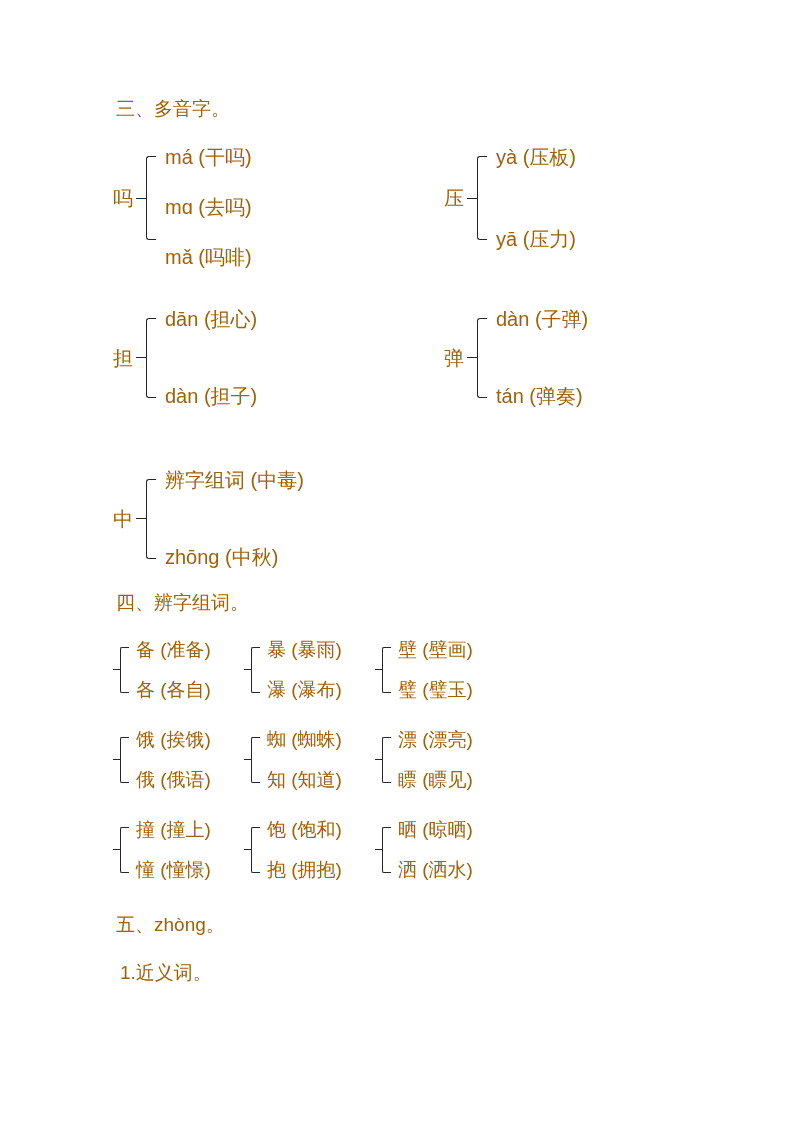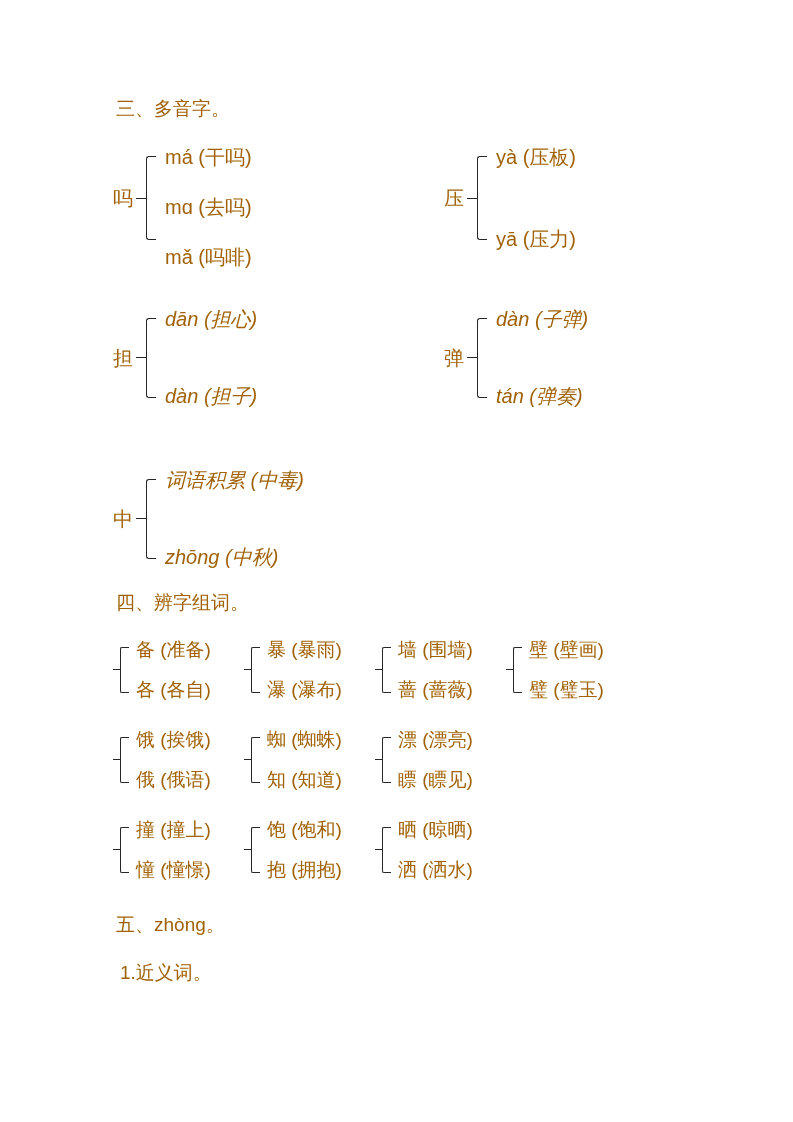--- a/index.html
+++ b/index.html
@@ -33,21 +33,21 @@
     border-radius: 3px 0 0 3px;
   }
   .pg-entries {
     display: flex; flex-direction: column;
     justify-content: space-between;
     margin-left: 9px;
     gap: 24px;
   }
   .pg-entry { font-size: 20px; line-height: 26px; white-space: nowrap; }
   .h108 { height: 108px; }
-  .h103 { height: 103px; font-style: italic; }
+  .h103 { height: 103px; }
   .bh82 { height: 82px; }
   .bh78 { height: 78px; }
 
   .mt-rowA { margin-top: 22px; }
   .mt-rowB { margin-top: 54px; }
   .mt-rowC { margin-top: 58px; }
   .mt-sec4 { margin-top: 20px; }
   .mt-sec5 { margin-top: 22px; }
 
   
@@ -124,21 +124,21 @@
         </div>
       </div>
     </div>
 
     <div class="pgrow mt-rowC">
       <div class="pg">
         <span class="pg-char">中</span>
         <span class="pg-dash"></span>
         <span class="pg-bracket bh78"></span>
         <div class="pg-entries h103">
-          <div class="pg-entry">词语积累 (中毒)</div>
+          <div class="pg-entry">辨字组词 (中毒)</div>
           <div class="pg-entry">zhōng (中秋)</div>
         </div>
       </div>
     </div>
 
     <div class="sec-title mt-sec4">四、辨字组词。</div>
 
     <div class="pairs-row pairs-row-first">
       <div class="pair">
         <span class="pair-bracket"></span>
@@ -150,27 +150,20 @@
       <div class="pair">
         <span class="pair-bracket"></span>
         <div class="pair-words">
           <div class="pair-word">暴 (暴雨)</div>
           <div class="pair-word">瀑 (瀑布)</div>
         </div>
       </div>
       <div class="pair">
         <span class="pair-bracket"></span>
         <div class="pair-words">
-          <div class="pair-word">墙 (围墙)</div>
-          <div class="pair-word">蔷 (蔷薇)</div>
-        </div>
-      </div>
-      <div class="pair">
-        <span class="pair-bracket"></span>
-        <div class="pair-words">
           <div class="pair-word">壁 (壁画)</div>
           <div class="pair-word">璧 (璧玉)</div>
         </div>
       </div>
     </div>
 
     <div class="pairs-row">
       <div class="pair">
         <span class="pair-bracket"></span>
         <div class="pair-words">

